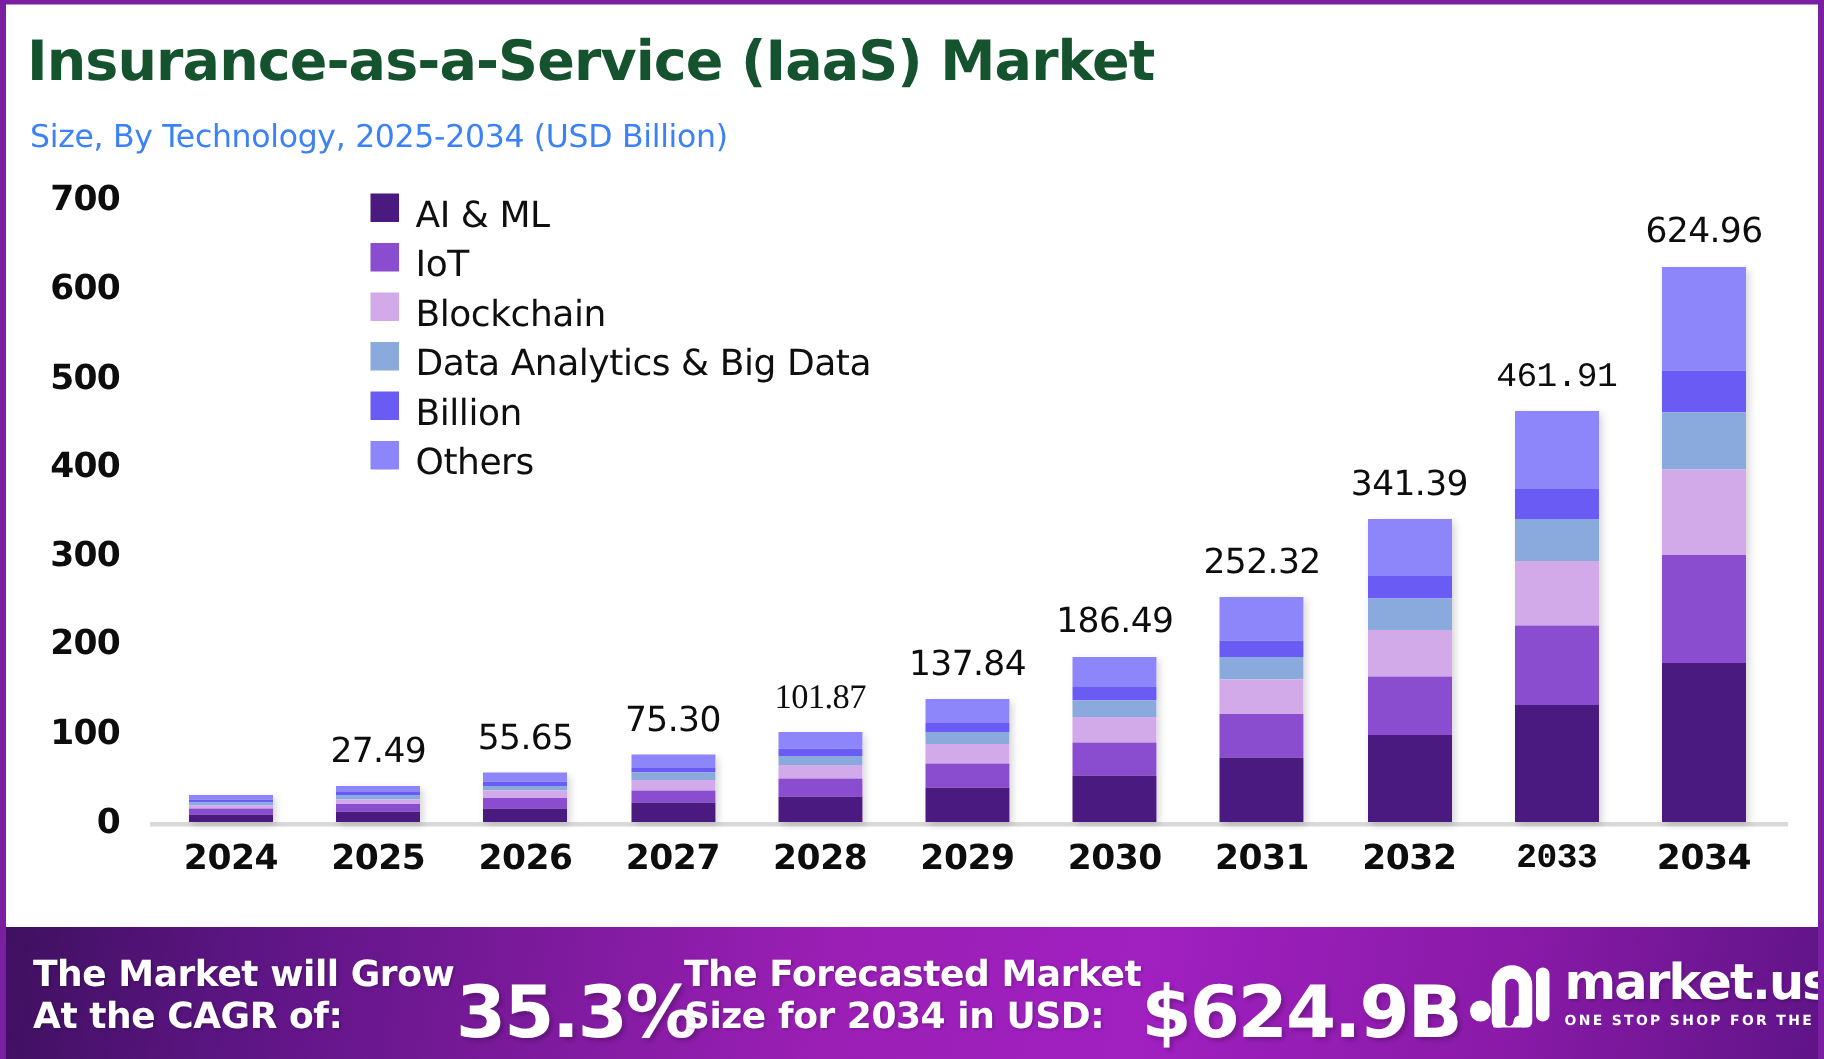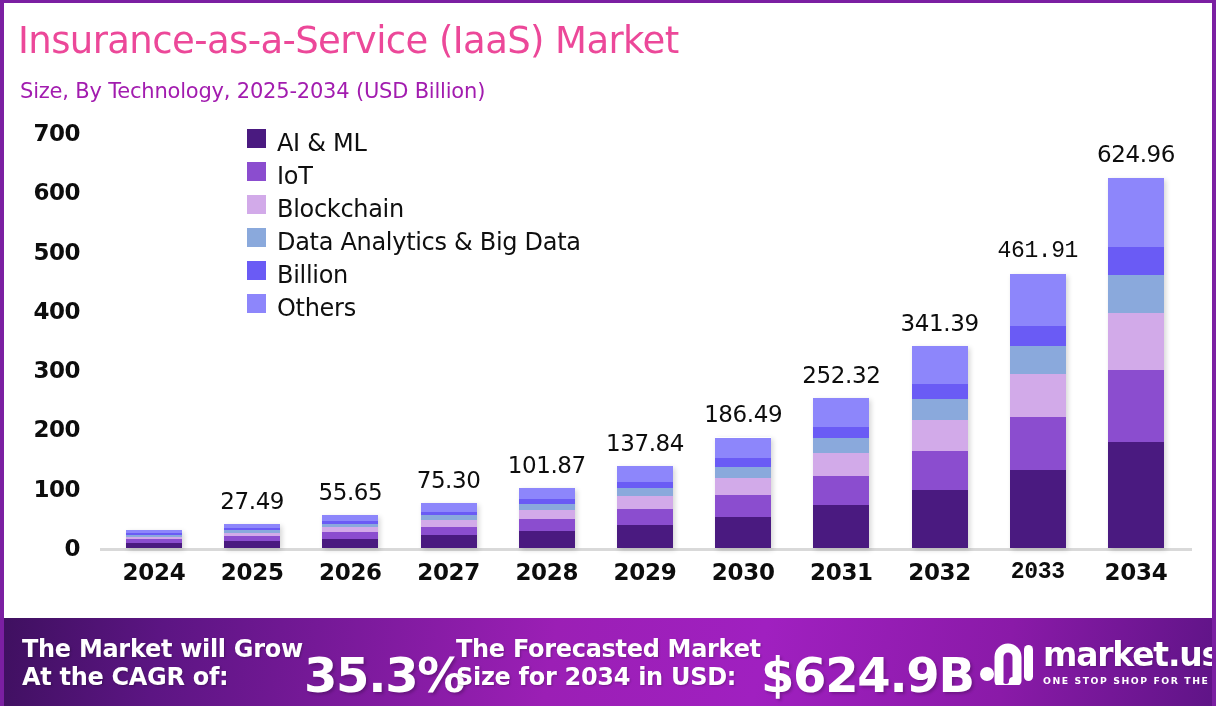--- a/index.html
+++ b/index.html
@@ -15,28 +15,28 @@
     background:#ffffff;
     border-left:4px solid #7b1fa2;
     border-right:4px solid #7b1fa2;
     border-top:3px solid #7b1fa2;
     overflow:hidden;
   }
 
   
   #title {
     position:absolute; left:14px; top:16px;
-    font-size:37px; font-weight:400; color:#ec4899;
+    font-size:37px; font-weight:700; color:#14532d;
     letter-spacing:-0.6px;
     font-family:"DejaVu Sans", sans-serif;
     white-space:nowrap;
   }
   #subtitle {
     position:absolute; left:16px; top:76px;
-    font-size:21px; font-weight:400; color:#a21caf;
+    font-size:21px; font-weight:400; color:#3b82f6;
     letter-spacing:-0.2px;
     white-space:nowrap;
   }
 
   
   #plot {
     position:absolute;
     left:0; top:0; width:1216px; height:600px;
   }
   .ytick {
@@ -225,21 +225,21 @@
         </div>
         <div class="bar-group" style="left: 514.8px; width: 56px; height: 600px;">
           <div class="bar" style="height: 60.3944px; bottom: 55px;">
             <div class="seg" style="background: rgb(74, 26, 128); height: 28.4971%;"></div>
             <div class="seg" style="background: rgb(139, 77, 207); height: 19.4954%;"></div>
             <div class="seg" style="background: rgb(210, 170, 233); height: 15.5001%;"></div>
             <div class="seg" style="background: rgb(138, 169, 220); height: 10.1993%;"></div>
             <div class="seg" style="background: rgb(106, 91, 245); height: 7.49975%;"></div>
             <div class="seg" style="background: rgb(141, 134, 251); height: 18.8083%;"></div>
           </div>
-          <div class="bar-total" style="top: 448.606px;">101.87</div>
+          <div class="bar-total" style="top: 448.606px; font-family: Liberation Serif, serif;">101.87</div>
           <div class="xtick">2028</div>
         </div>
         <div class="bar-group" style="left: 613px; width: 56px; height: 600px;">
           <div class="bar" style="height: 81.7194px; bottom: 55px;">
             <div class="seg" style="background: rgb(74, 26, 128); height: 28.4968%;"></div>
             <div class="seg" style="background: rgb(139, 77, 207); height: 19.5009%;"></div>
             <div class="seg" style="background: rgb(210, 170, 233); height: 15.5035%;"></div>
             <div class="seg" style="background: rgb(138, 169, 220); height: 10.2002%;"></div>
             <div class="seg" style="background: rgb(106, 91, 245); height: 7.50145%;"></div>
             <div class="seg" style="background: rgb(141, 134, 251); height: 18.7972%;"></div>

